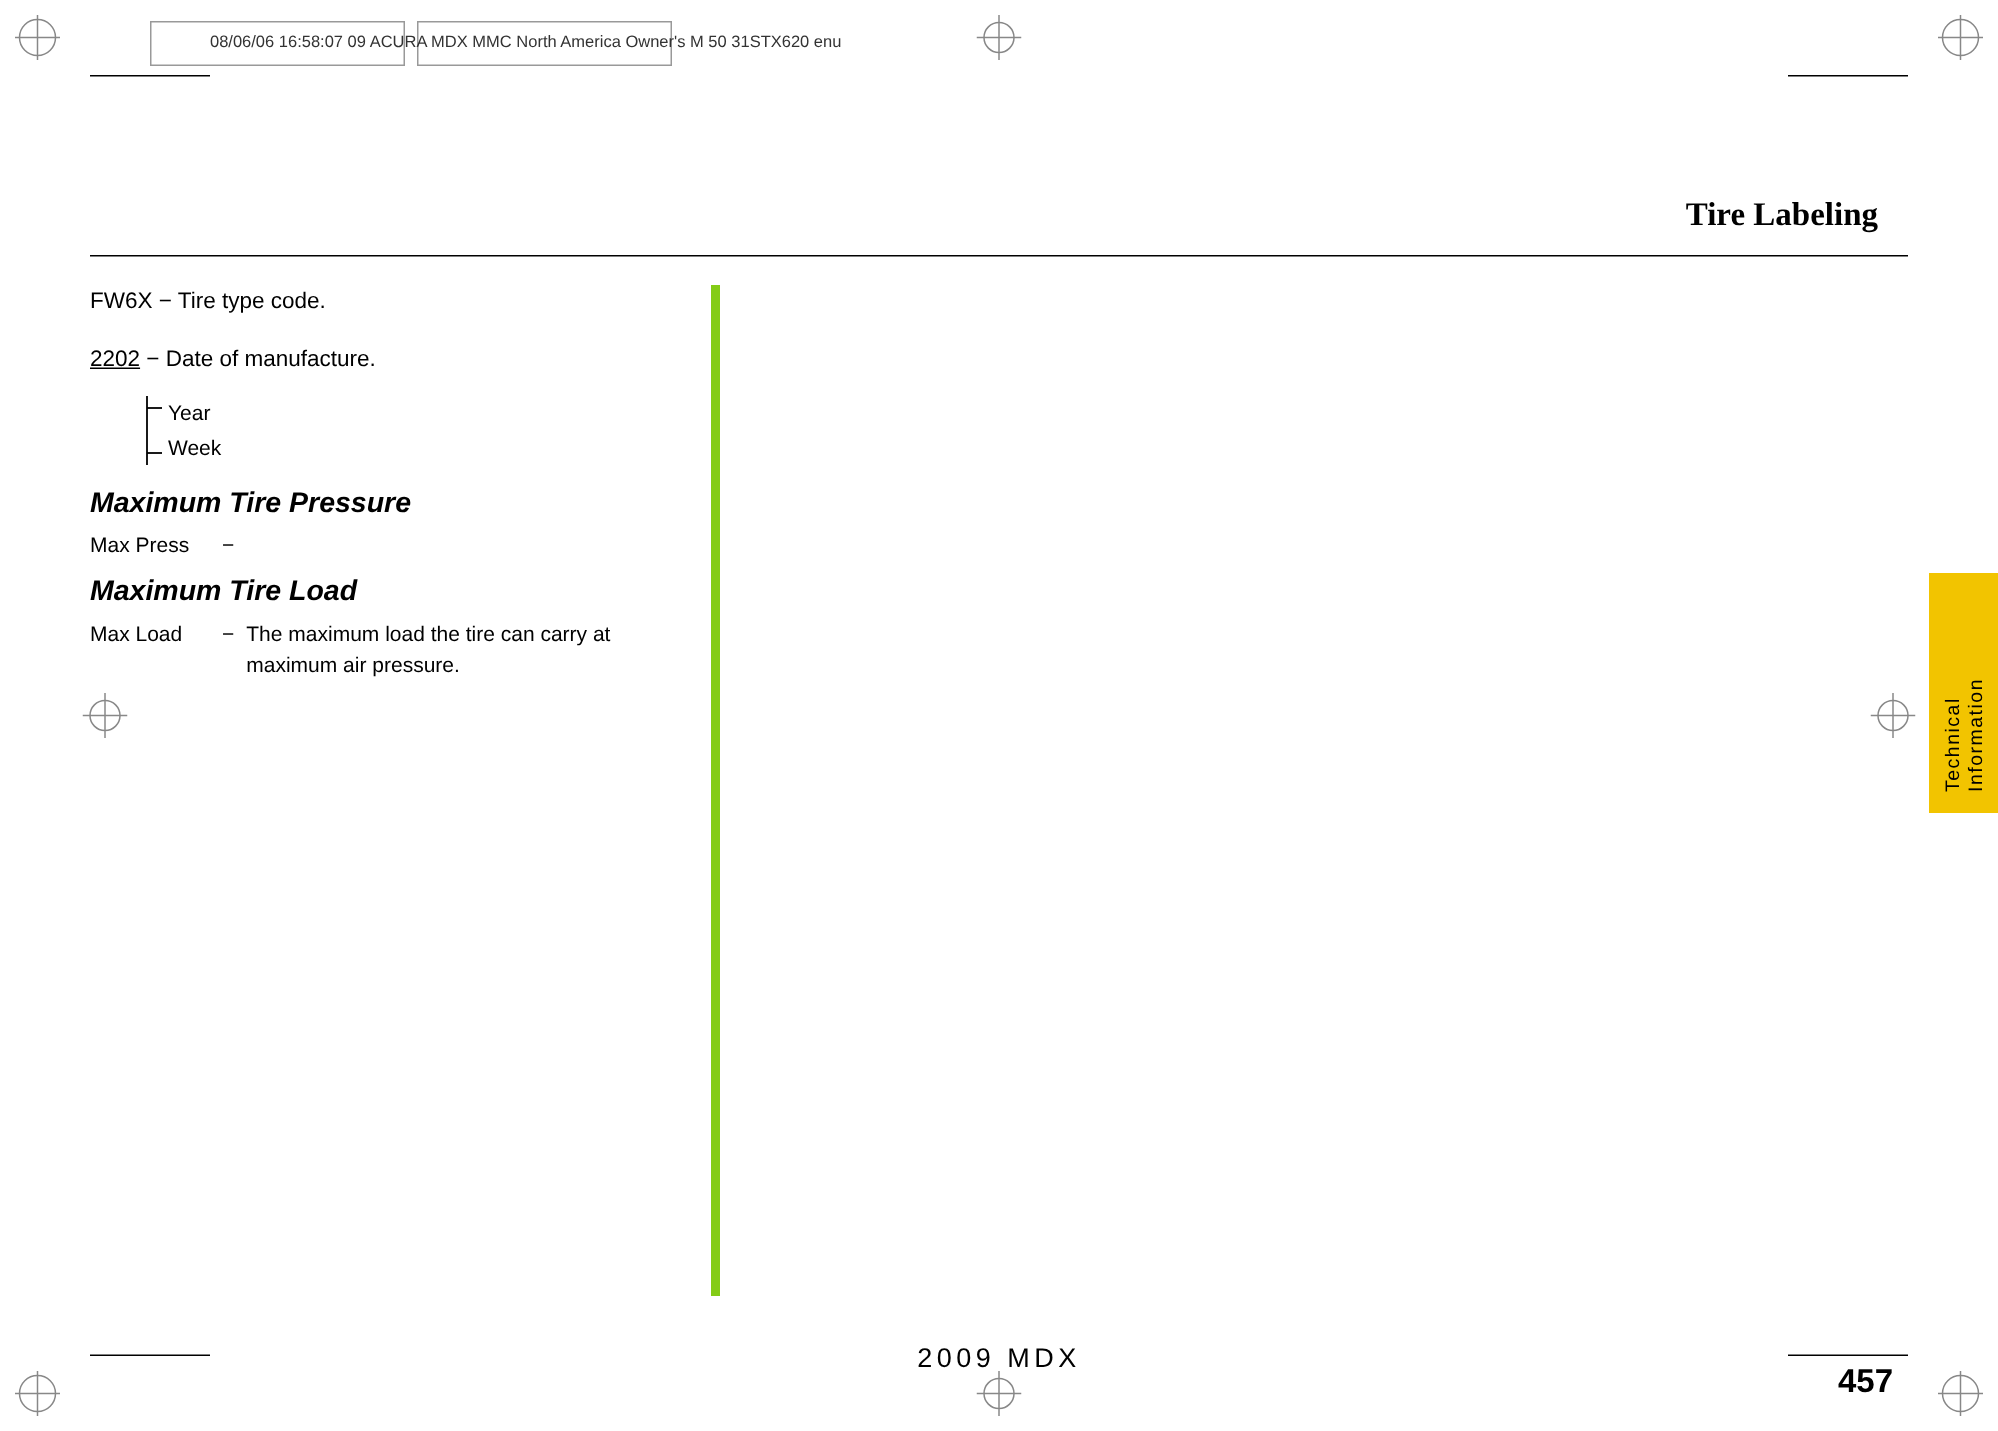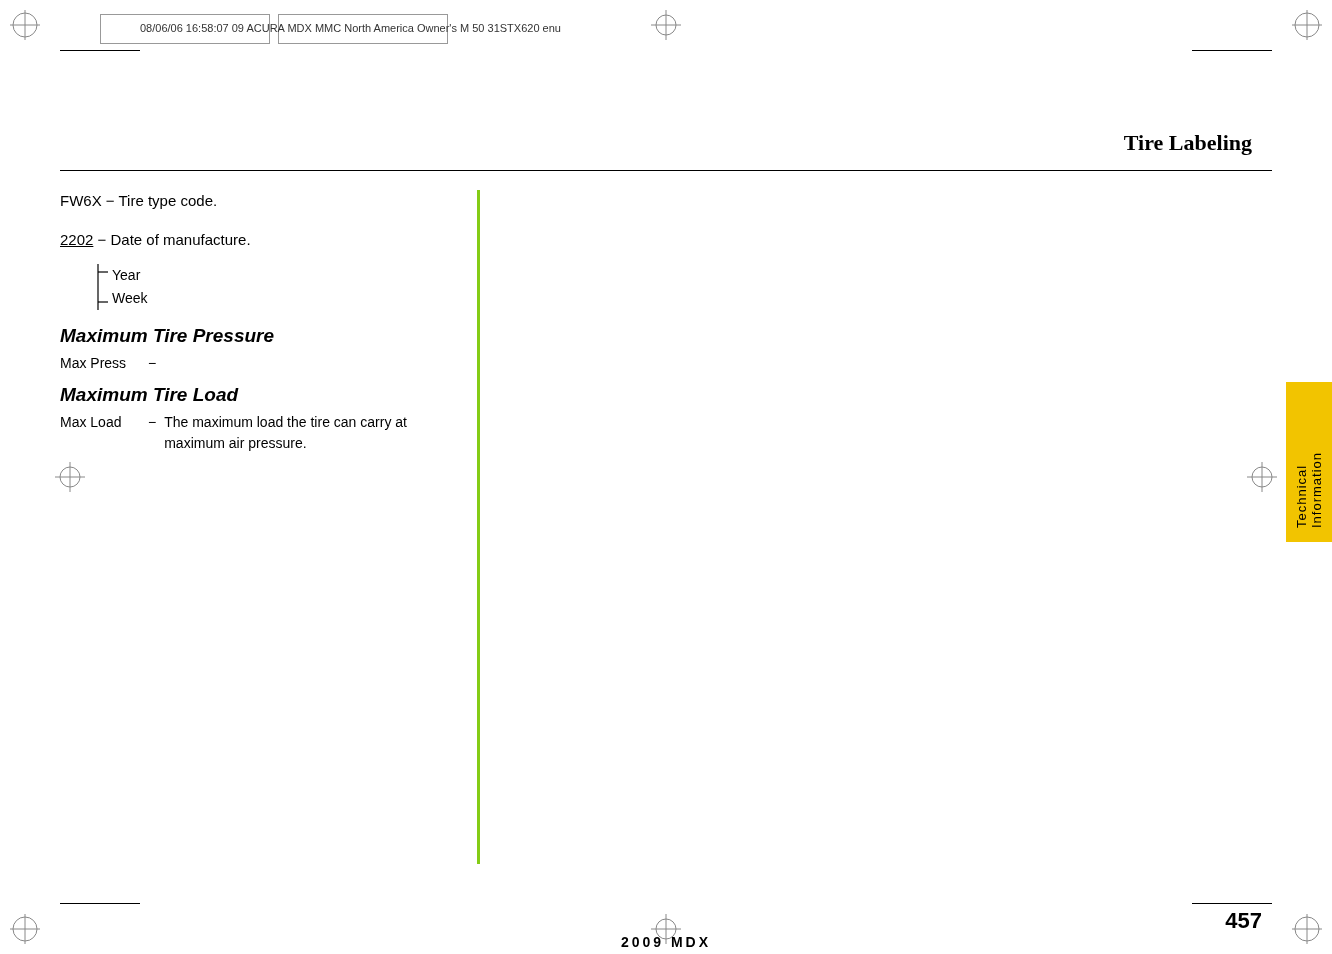--- a/index.html
+++ b/index.html
@@ -61,21 +61,21 @@
       height: 1px;
       background: #000;
     }
 
     
     .left-column {
       position: absolute;
       top: 130px;
       left: 0;
       width: 420px;
-      border-right: 3px solid #84cc16;
+      border-right: 6px solid #84cc16;
       padding-right: 20px;
       padding-bottom: 400px;
     }
 
     .content-section {
       margin-bottom: 12px;
       font-size: 14px;
       line-height: 1.5;
     }
 
@@ -335,14 +335,14 @@
 <div class="bottom-rule-right"></div>
 
 <div class="crosshair-bottom">
   <svg width="30" height="30" viewBox="0 0 30 30" class="crosshair-svg">
     <circle cx="15" cy="15" r="10" fill="none" stroke="#888" stroke-width="1"></circle>
     <line x1="15" y1="0" x2="15" y2="30" stroke="#888" stroke-width="1"></line>
     <line x1="0" y1="15" x2="30" y2="15" stroke="#888" stroke-width="1"></line>
   </svg>
 </div>
 
-<div style="position:absolute; bottom:4px; left:50%; transform:translateX(-50%); font-size:14px; font-weight:bold; letter-spacing:3px;">2009  MDX</div>
+<div style="position:absolute; bottom:38px; left:50%; transform:translateX(-50%); font-size:18px; font-weight:normal; letter-spacing:3px;">2009  MDX</div>
 <div style="position:absolute; bottom:20px; right:70px; font-size:22px; font-weight:bold;">457</div>
 
 </body></html>

